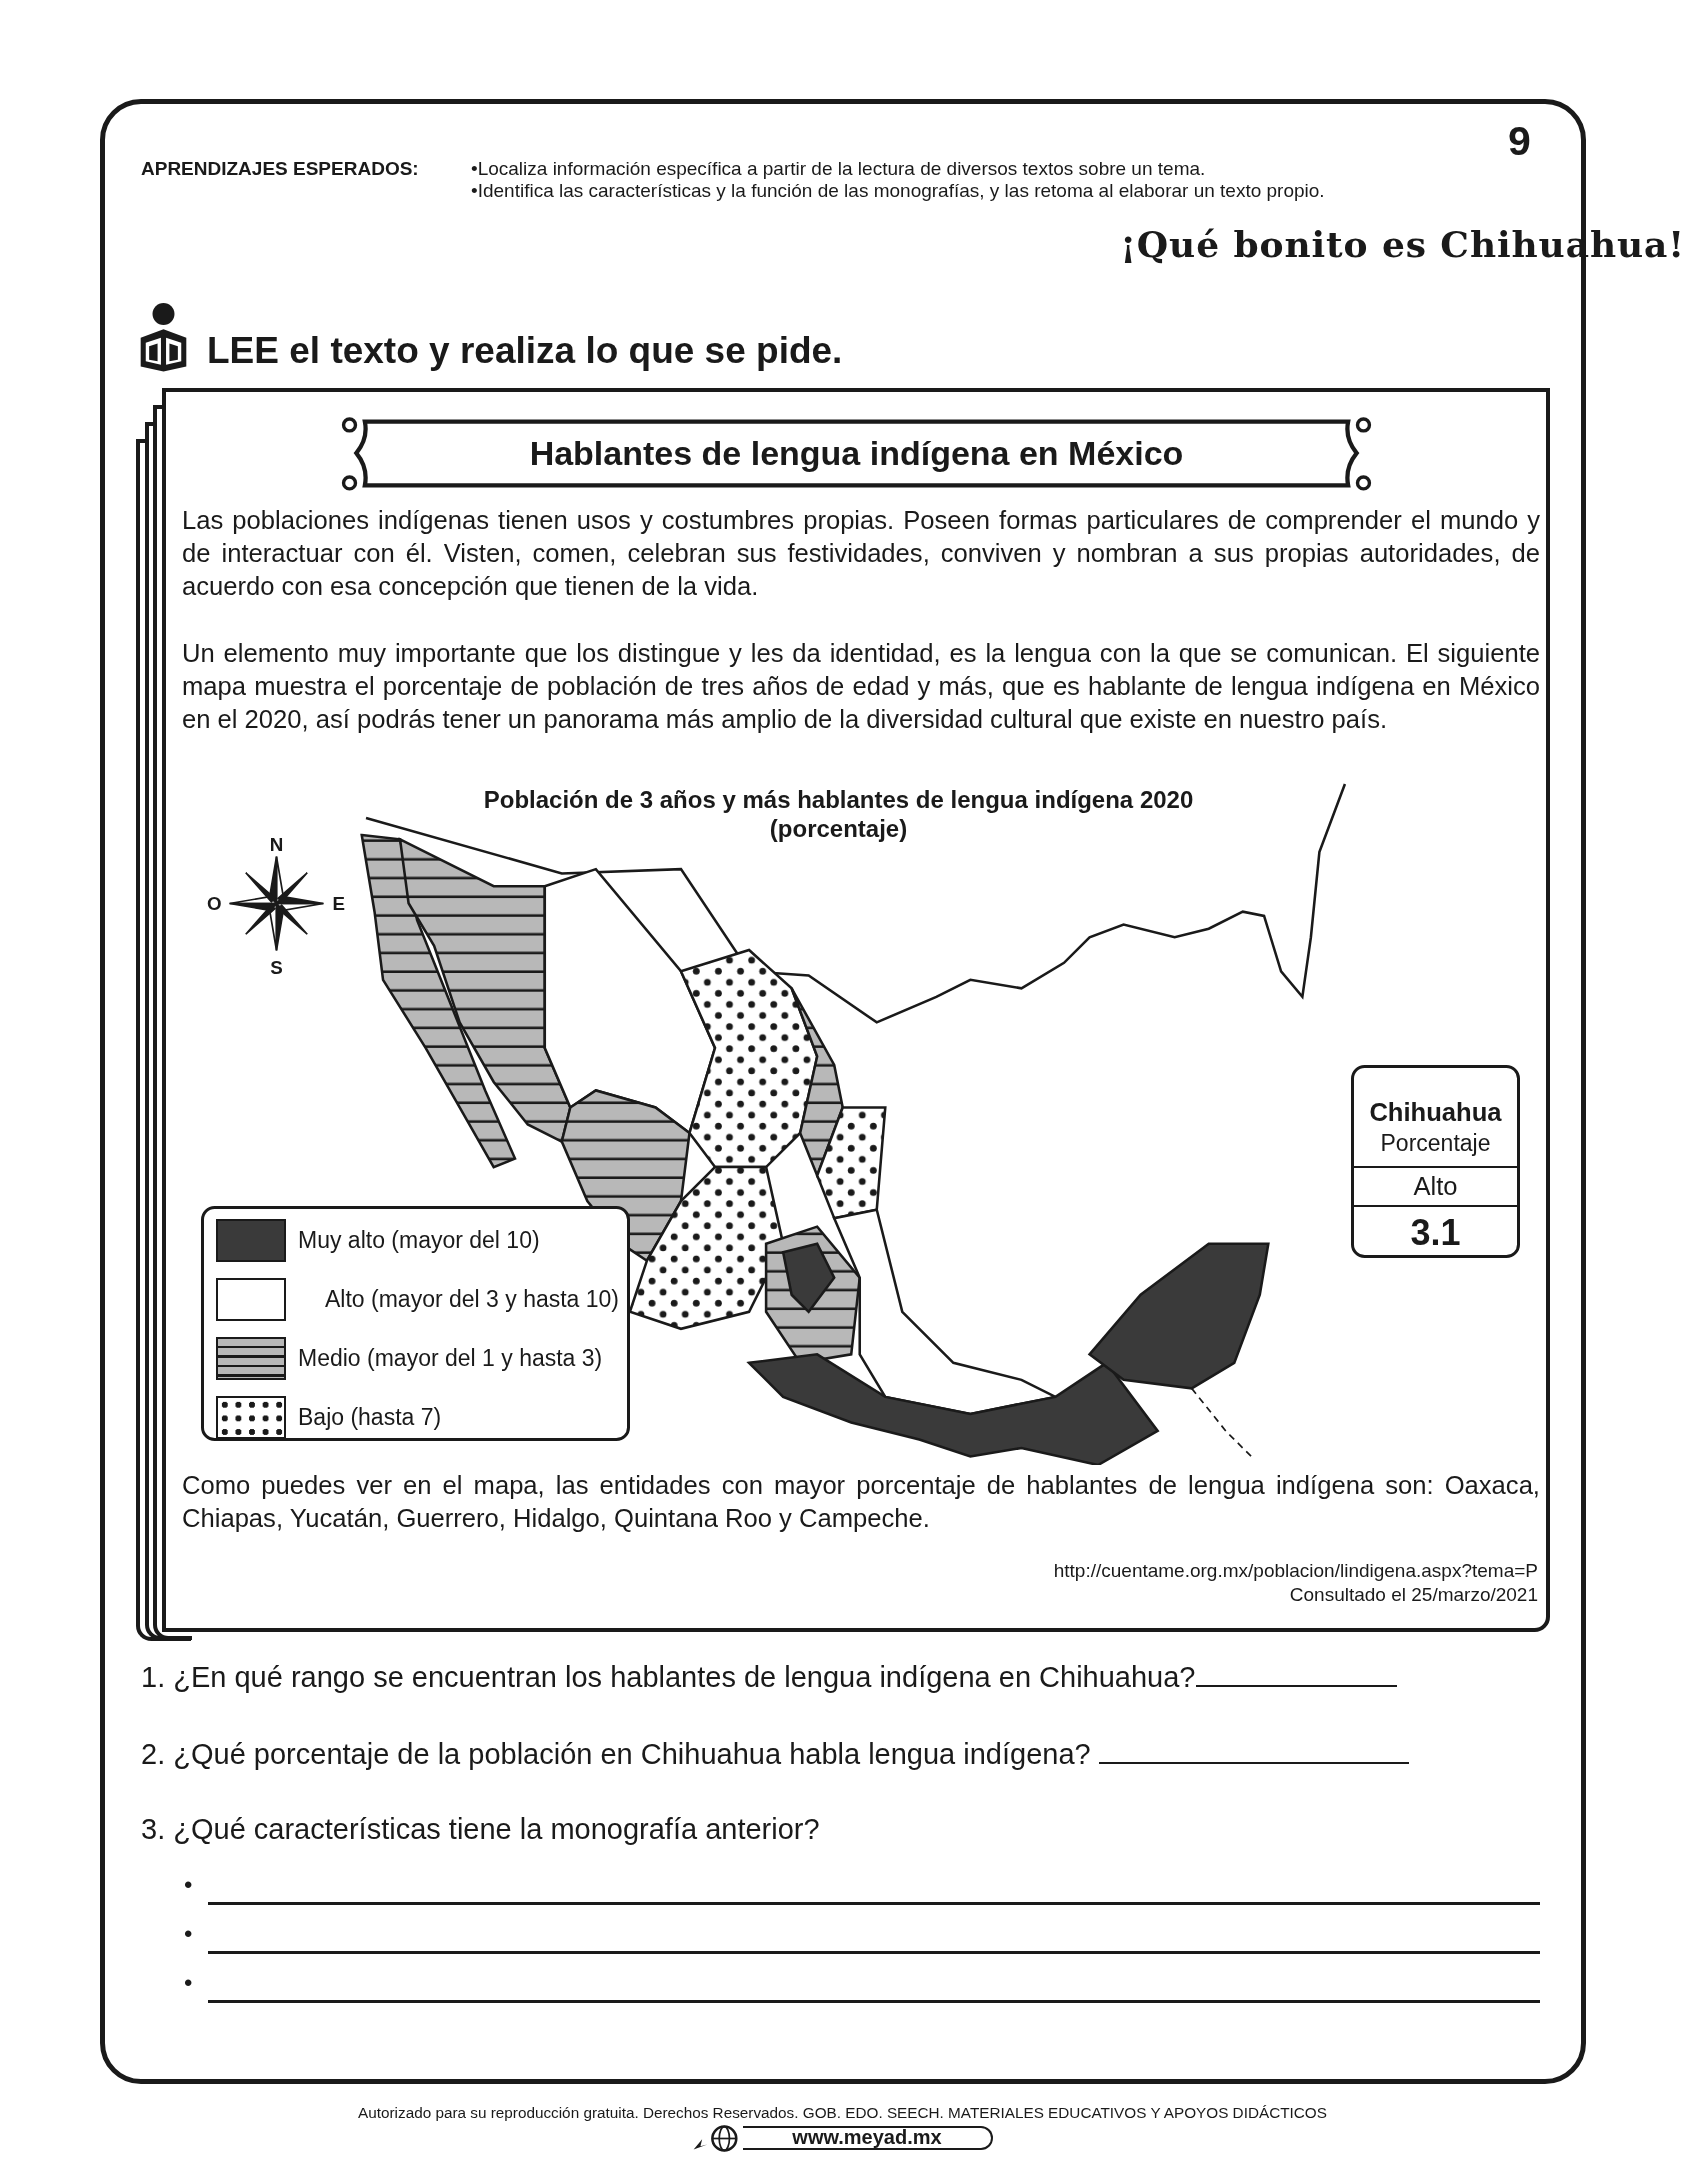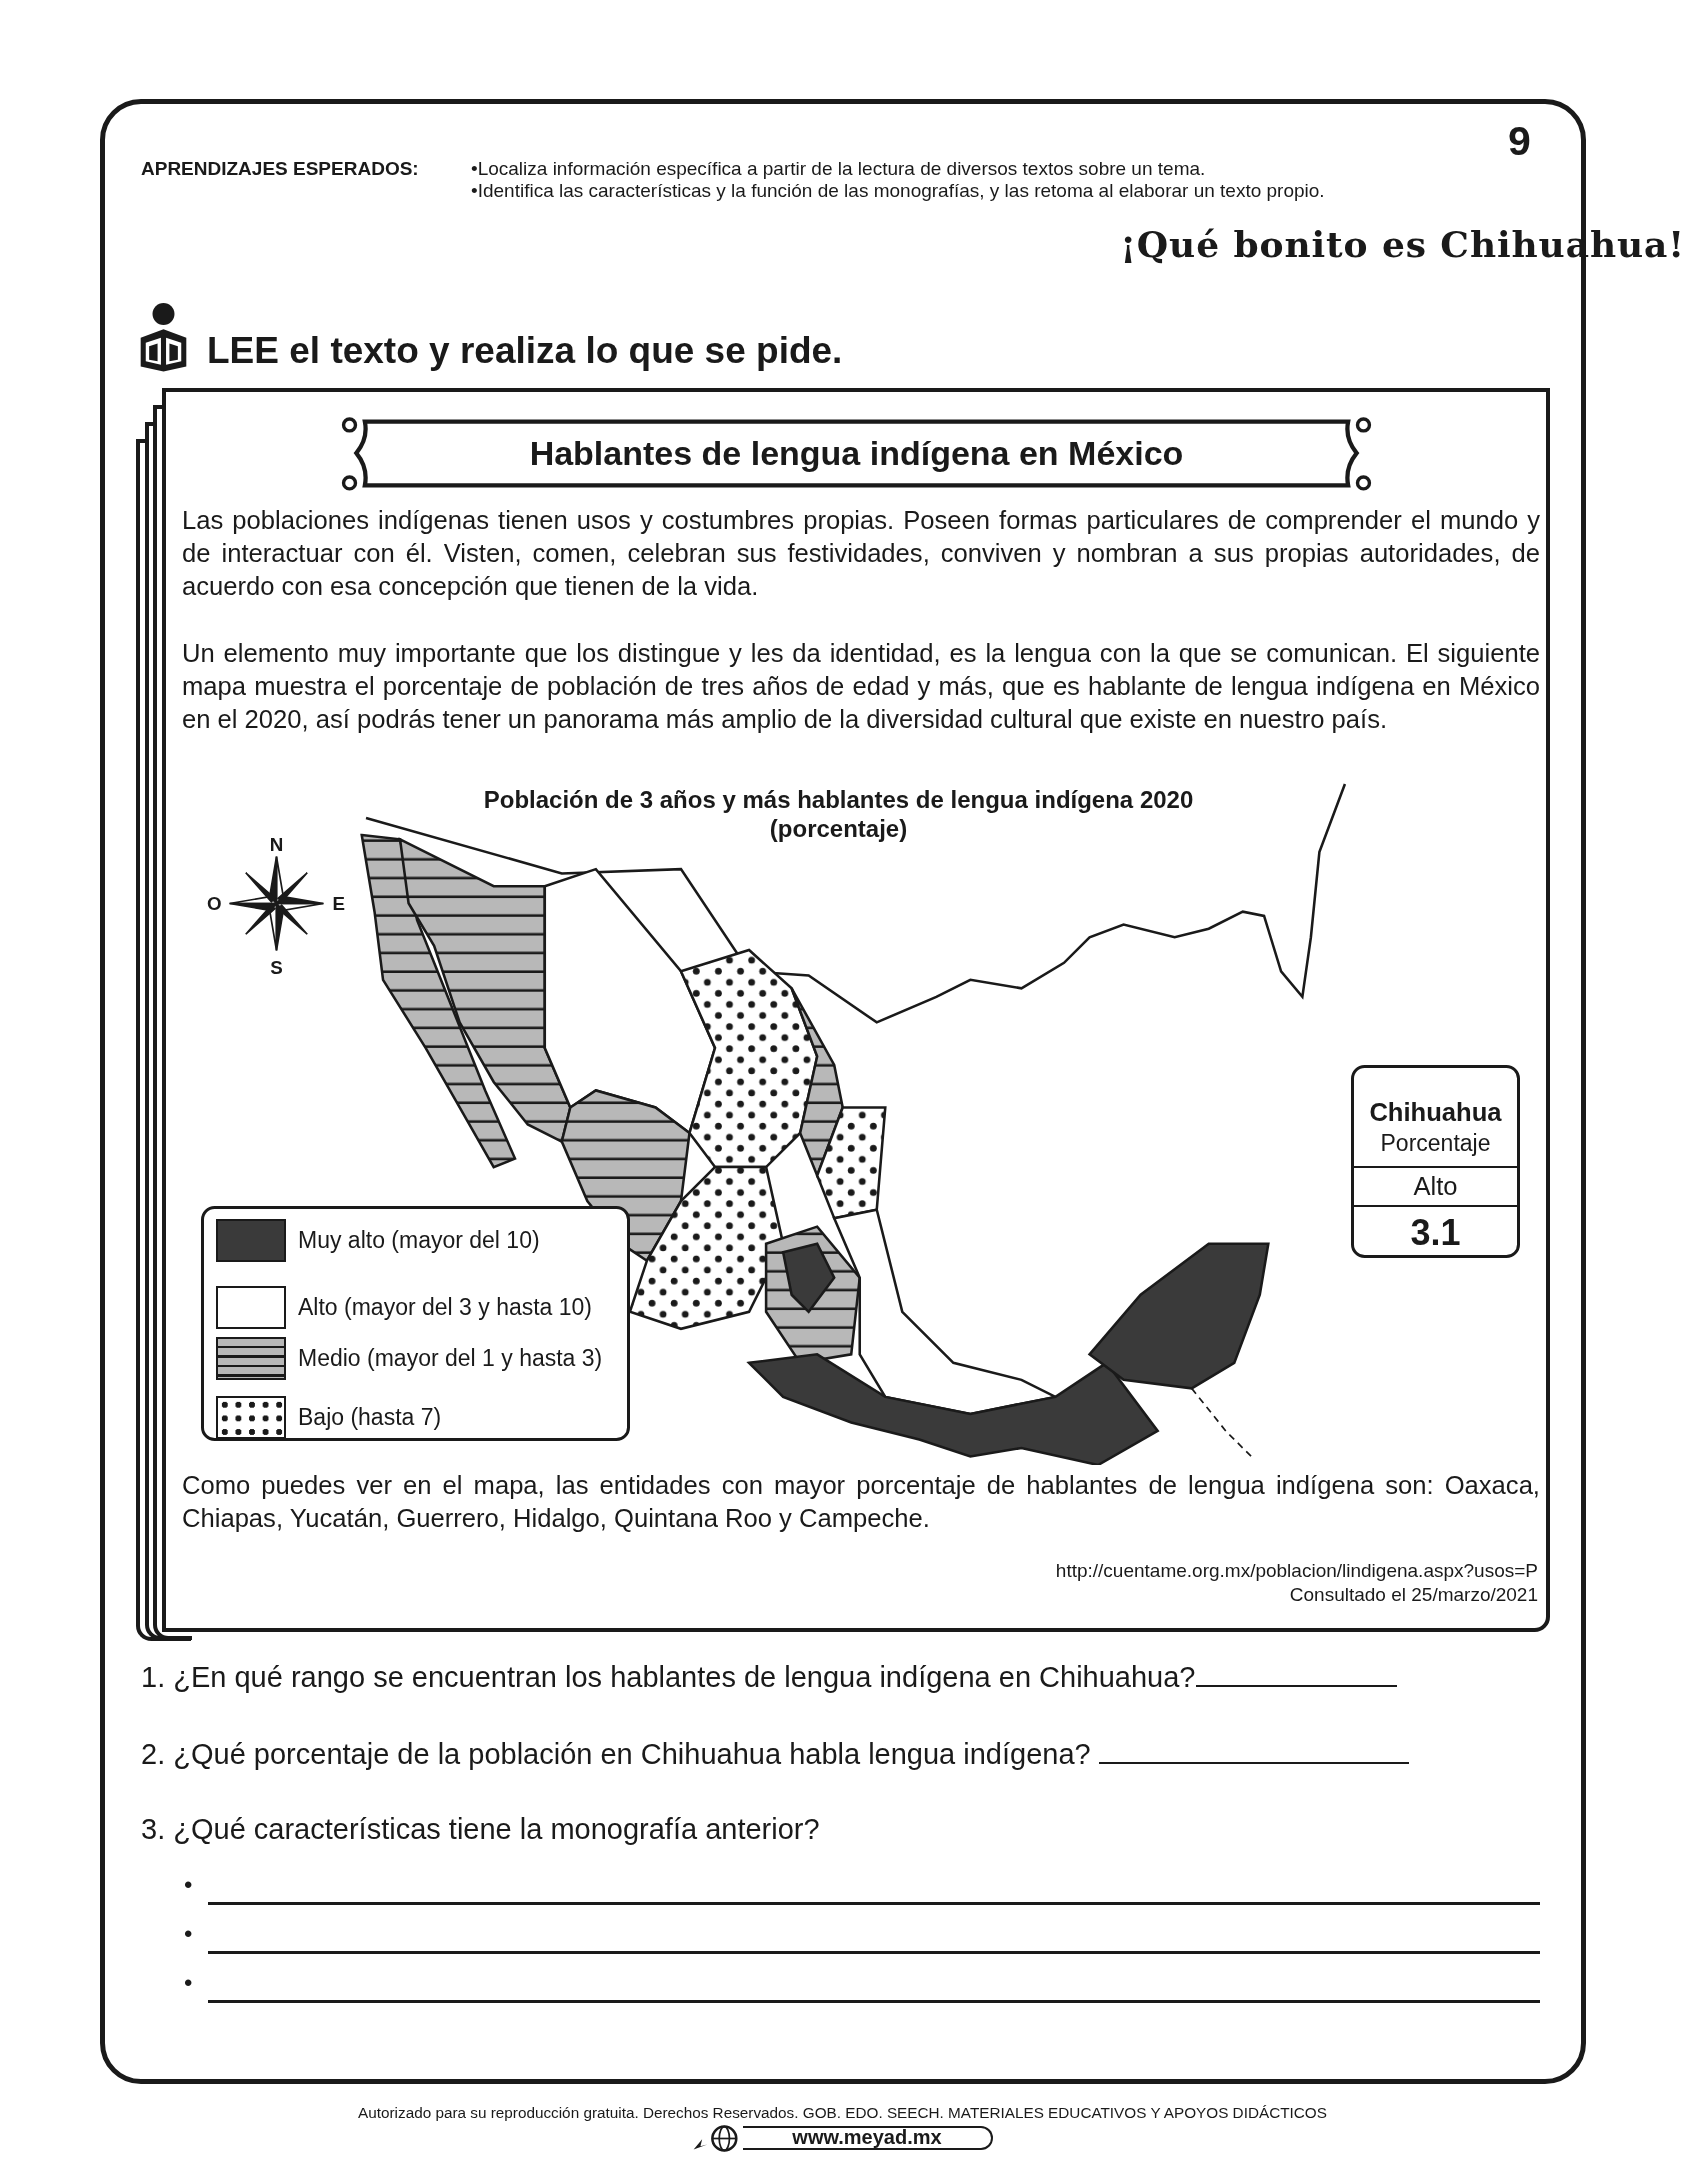--- a/index.html
+++ b/index.html
@@ -159,21 +159,21 @@
     <path d="M36 36 L2 6 L6 2 Z" fill="#1a1a1a"></path>
     <path d="M-36 36 L-6 2 L-2 6 Z" fill="#1a1a1a"></path>
   </g>
 </svg>
 
 <div class="legend">
   <div class="leg-row" style="top:10.2px;">
     <div class="swatch sw-muyalto"></div>
     <span class="leg-label">Muy alto (mayor del 10)</span>
   </div>
-  <div class="leg-row" style="top:77px;">
+  <div class="leg-row" style="top:69px;gap:27px;">
     <div class="swatch sw-alto"></div>
     <span class="leg-label">Alto (mayor del 3 y hasta 10)</span>
   </div>
   <div class="leg-row" style="top:128px;">
     <div class="swatch sw-medio"></div>
     <span class="leg-label">Medio (mayor del 1 y hasta 3)</span>
   </div>
   <div class="leg-row" style="top:187px;">
     <div class="swatch sw-bajo"></div>
     <span class="leg-label">Bajo (hasta 7)</span>
@@ -184,21 +184,21 @@
   <div class="st">Chihuahua</div>
   <div class="pc">Porcentaje</div>
   <div class="sep" style="margin-top:8.5px;"></div>
   <div class="lv">Alto</div>
   <div class="sep"></div>
   <div class="val">3.1</div>
 </div>
 
 <div class="para" style="top:1469px;">Como puedes ver en el mapa, las entidades con mayor porcentaje de hablantes de lengua indígena son: Oaxaca, Chiapas, Yucatán, Guerrero, Hidalgo, Quintana Roo y Campeche.</div>
 
-<div class="source" style="top:1559px;">http://cuentame.org.mx/poblacion/lindigena.aspx?usos=P</div>
+<div class="source" style="top:1559px;">http://cuentame.org.mx/poblacion/lindigena.aspx?tema=P</div>
 <div class="source" style="top:1583px;">Consultado el 25/marzo/2021</div>
 
 <div class="q" style="top:1659px;">
   <span>1.</span>
   <span>¿En qué rango se encuentran los hablantes de lengua indígena en Chihuahua?</span><span class="blank" style="width:201px;"></span>
 </div>
 <div class="q" style="top:1736px;">
   <span>2.</span>
   <span>¿Qué porcentaje de la población en Chihuahua habla lengua indígena?</span>
   <span class="blank" style="width:310px;"></span>

